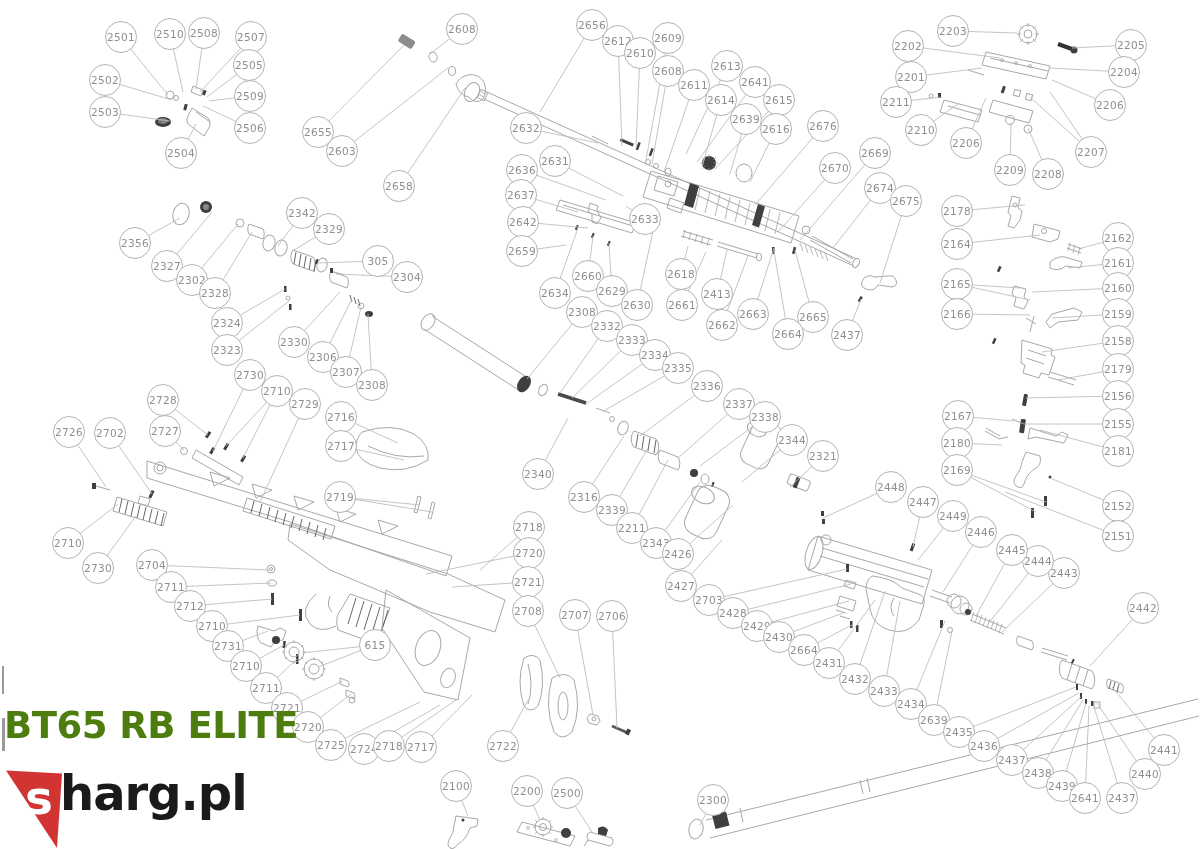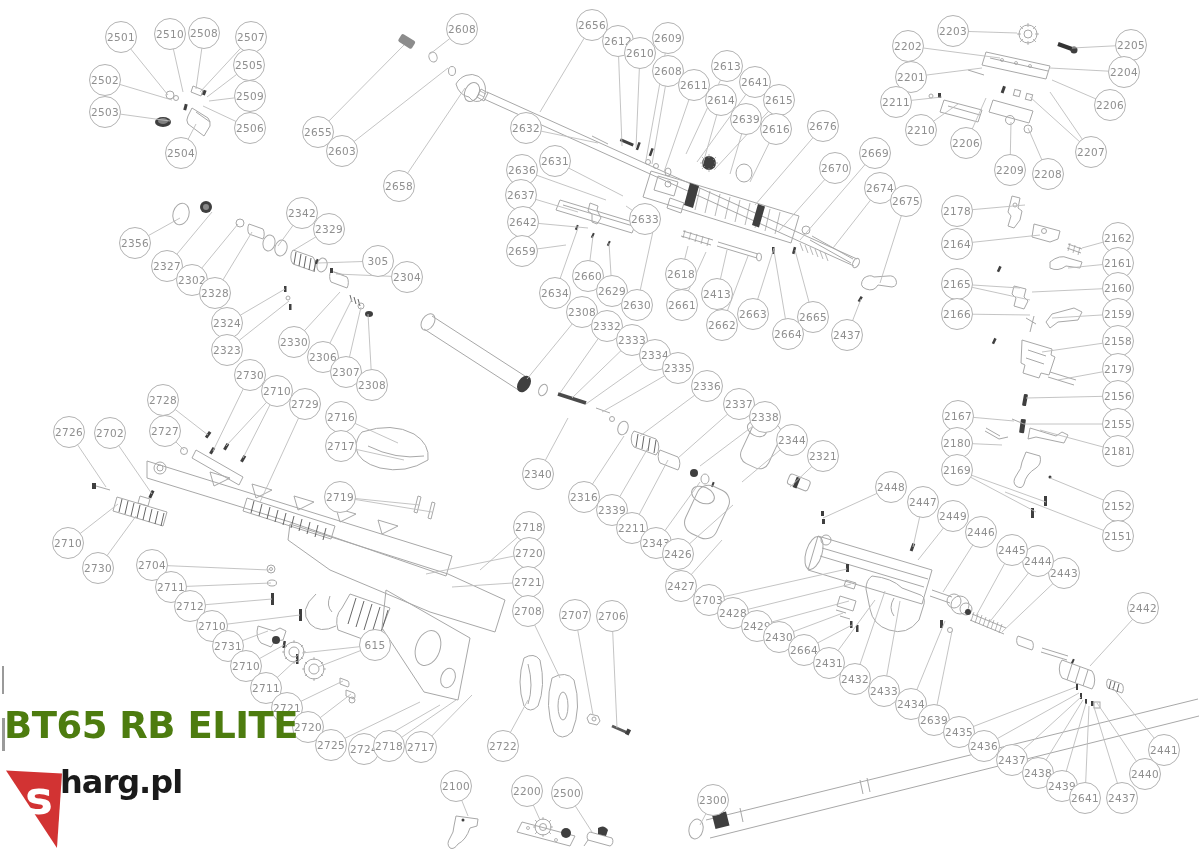--- a/index.html
+++ b/index.html
@@ -14,21 +14,21 @@
   .tick{position:absolute;background:#9a9a9a;}
   .tick1{left:2px;top:666px;width:2px;height:28px;}
   .tick2{left:2px;top:718px;width:3px;height:33px;}
   .model-title{position:absolute;left:4px;top:704px;font-size:37px;font-weight:600;
                letter-spacing:-.5px;color:#4d7c0f;white-space:nowrap;}
   .logo{position:absolute;left:6px;top:765px;width:400px;height:84px;}
   .logo-tri{position:absolute;left:0;top:3px;width:56px;height:80px;
             clip-path:polygon(0 3%,100% 7%,91% 100%);}
   .logo-s{position:absolute;left:19px;top:0px;font-size:47px;font-weight:bold;
           color:#fff;line-height:1.4;}
-  .logo-rest{position:absolute;left:54px;top:-5px;font-size:32px;font-weight:bold;
+  .logo-rest{position:absolute;left:54px;top:-5px;font-size:48px;font-weight:bold;
              letter-spacing:-1px;color:#1a1a1a;line-height:1.4;}
 </style>
 </head>
 <body>
 
 <div class="stage">
   <svg viewBox="0 0 1200 849">
 
     <g>
 

